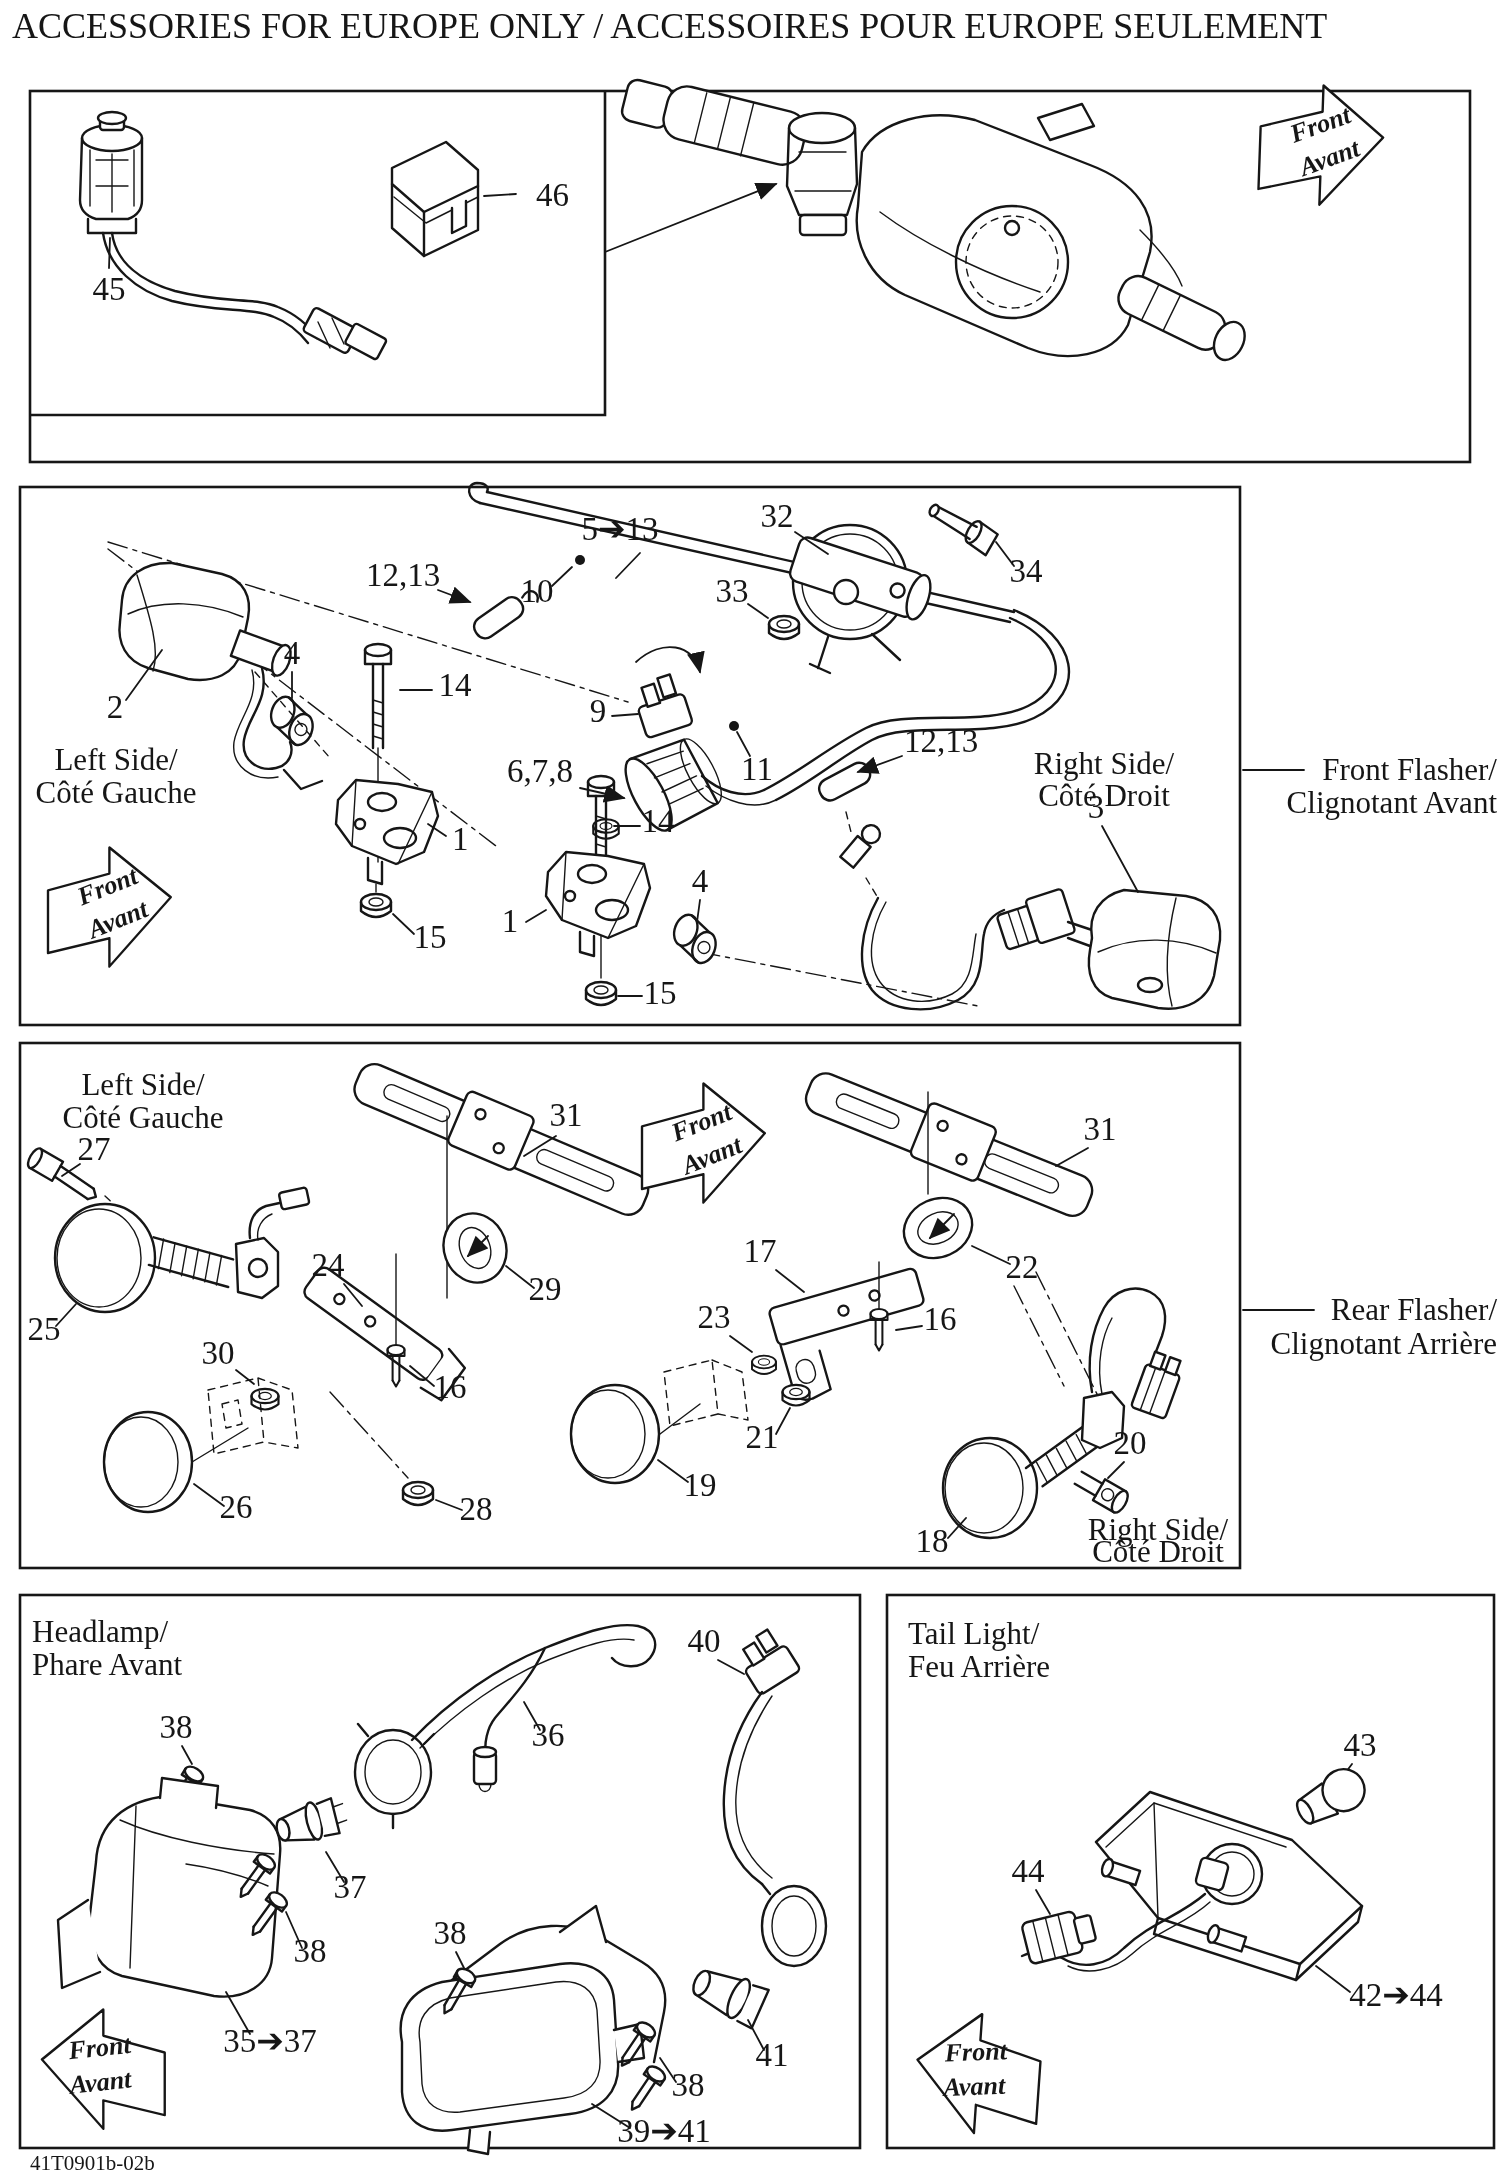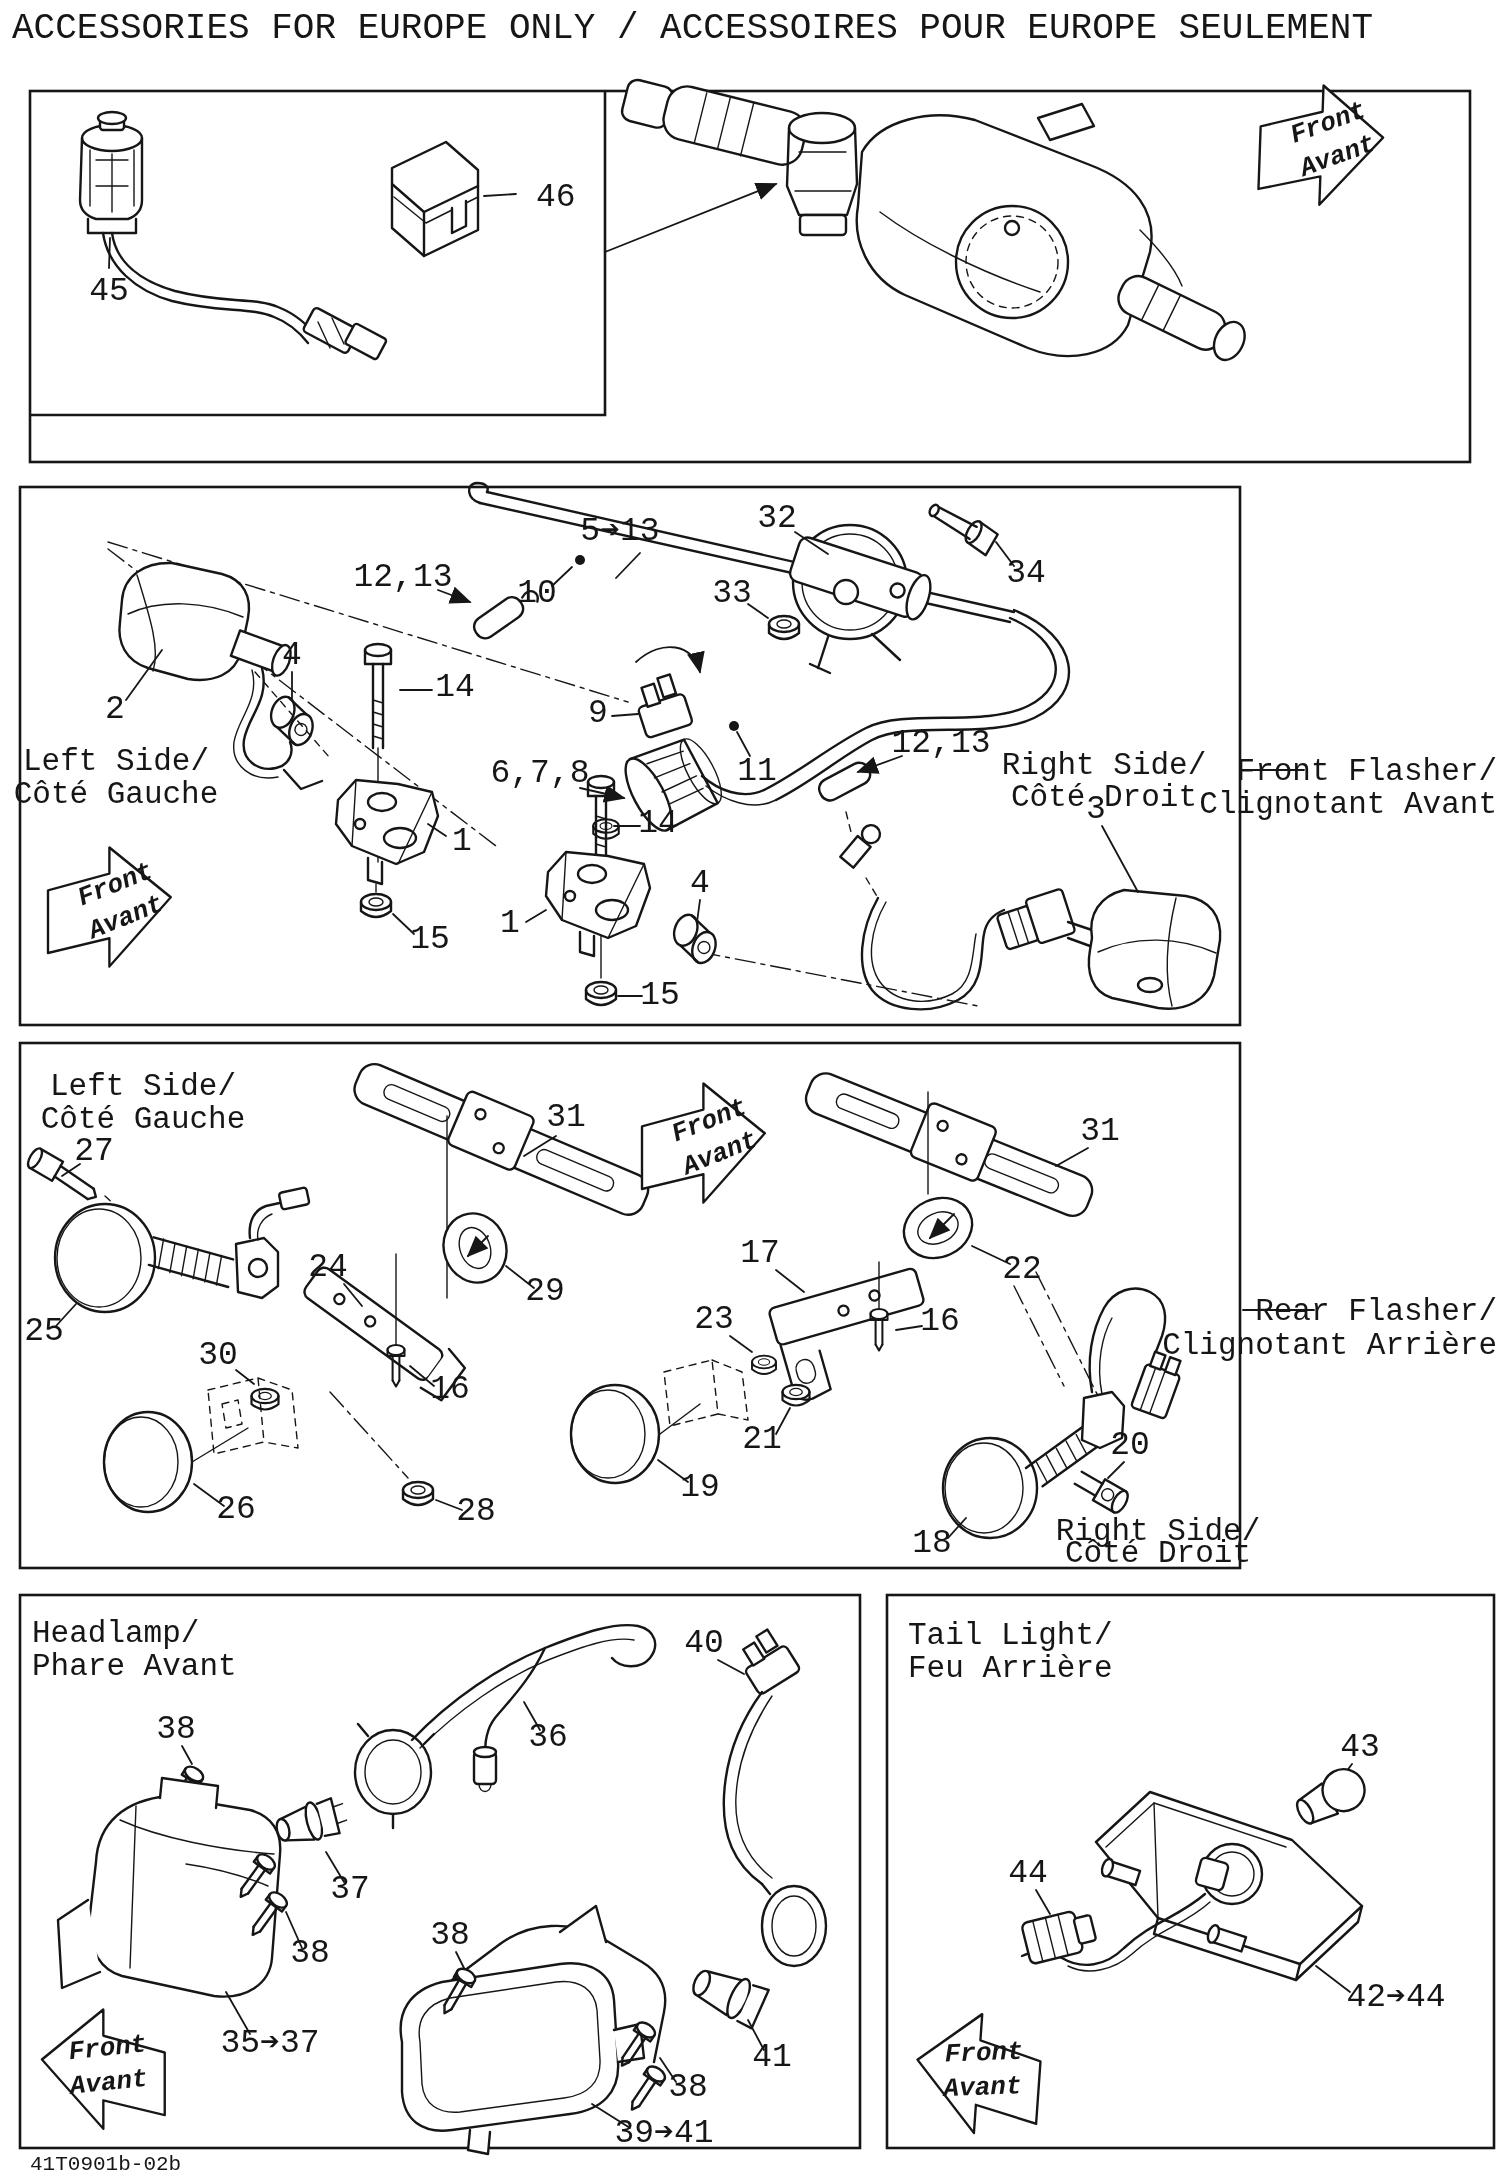--- a/index.html
+++ b/index.html
@@ -1,17 +1,17 @@
 <!DOCTYPE html>
 <html><head>
 <meta charset="utf-8">
 <style>
   html,body{margin:0;padding:0;background:#fff;}
   .stage{position:relative;width:1500px;height:2176px;background:#fff;
-         font-family:Liberation Mono, monospace;}
+         font-family:Liberation Serif, serif;}
   svg{display:block}
   
   .p  {stroke:#161616;stroke-width:2.4;fill:none;stroke-linejoin:round;stroke-linecap:round;}
   .pw {stroke:#161616;stroke-width:2.4;fill:#fff;stroke-linejoin:round;stroke-linecap:round;}
   .tn {stroke:#161616;stroke-width:1.4;fill:none;stroke-linejoin:round;stroke-linecap:round;}
   .ld {stroke:#161616;stroke-width:1.8;fill:none;stroke-linecap:round;}
   .bx {stroke:#161616;stroke-width:2.6;fill:none;}
   .dd {stroke-dasharray:20 6 4 6;}
   .hd {stroke-dasharray:7 6;}
   .fill{fill:#161616;stroke:none;}

